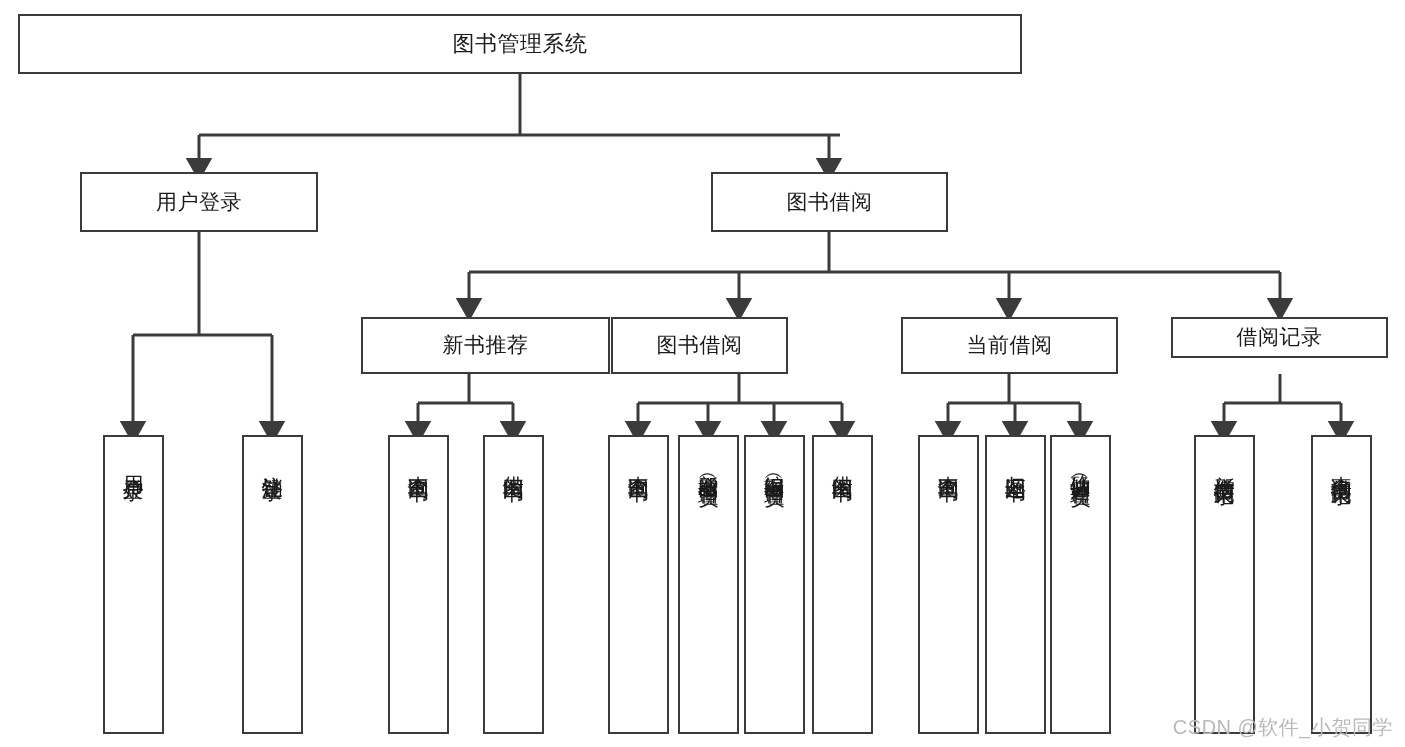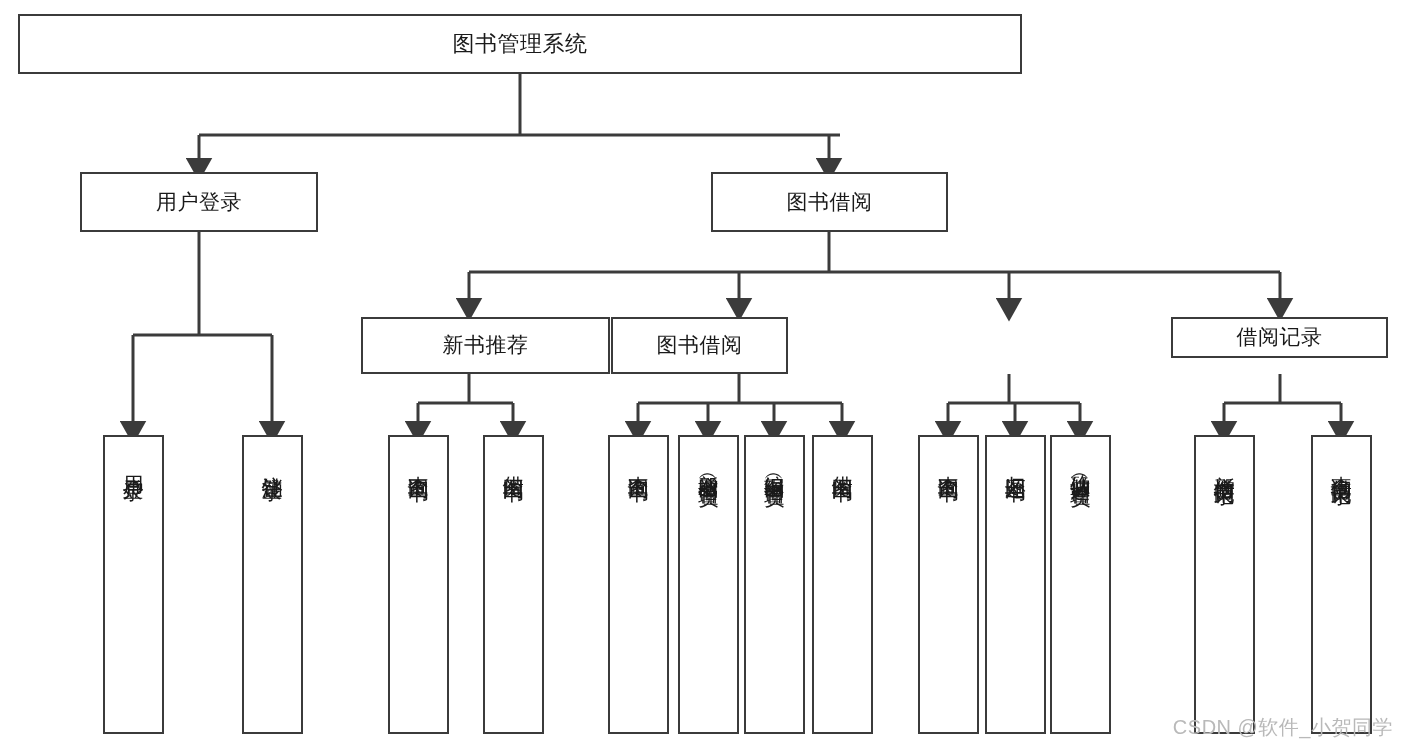--- a/index.html
+++ b/index.html
@@ -138,20 +138,23 @@
   <div class="node horiz" style="left:711px; top:172px; width:237px; height:60px;">
     <span class="label">图书借阅</span>
   </div>
 
   <div class="node horiz" style="left:361px; top:317px; width:249px; height:57px;">
     <span class="label">新书推荐</span>
   </div>
   <div class="node horiz" style="left:611px; top:317px; width:177px; height:57px;">
     <span class="label">图书借阅</span>
   </div>
+  <div class="node horiz" style="left:901px; top:317px; width:217px; height:57px;">
+    <span class="label">当前借阅</span>
+  </div>
   <div class="node horiz" style="left:1171px; top:317px; width:217px; height:41px;">
     <span class="label">借阅记录</span>
   </div>
 
   <div class="node vert" style="left:103px; top:435px; width:61px; height:299px;">
     <span class="label">用户登录</span>
   </div>
   <div class="node vert" style="left:242px; top:435px; width:61px; height:299px;">
     <span class="label">注销登录</span>
   </div>

